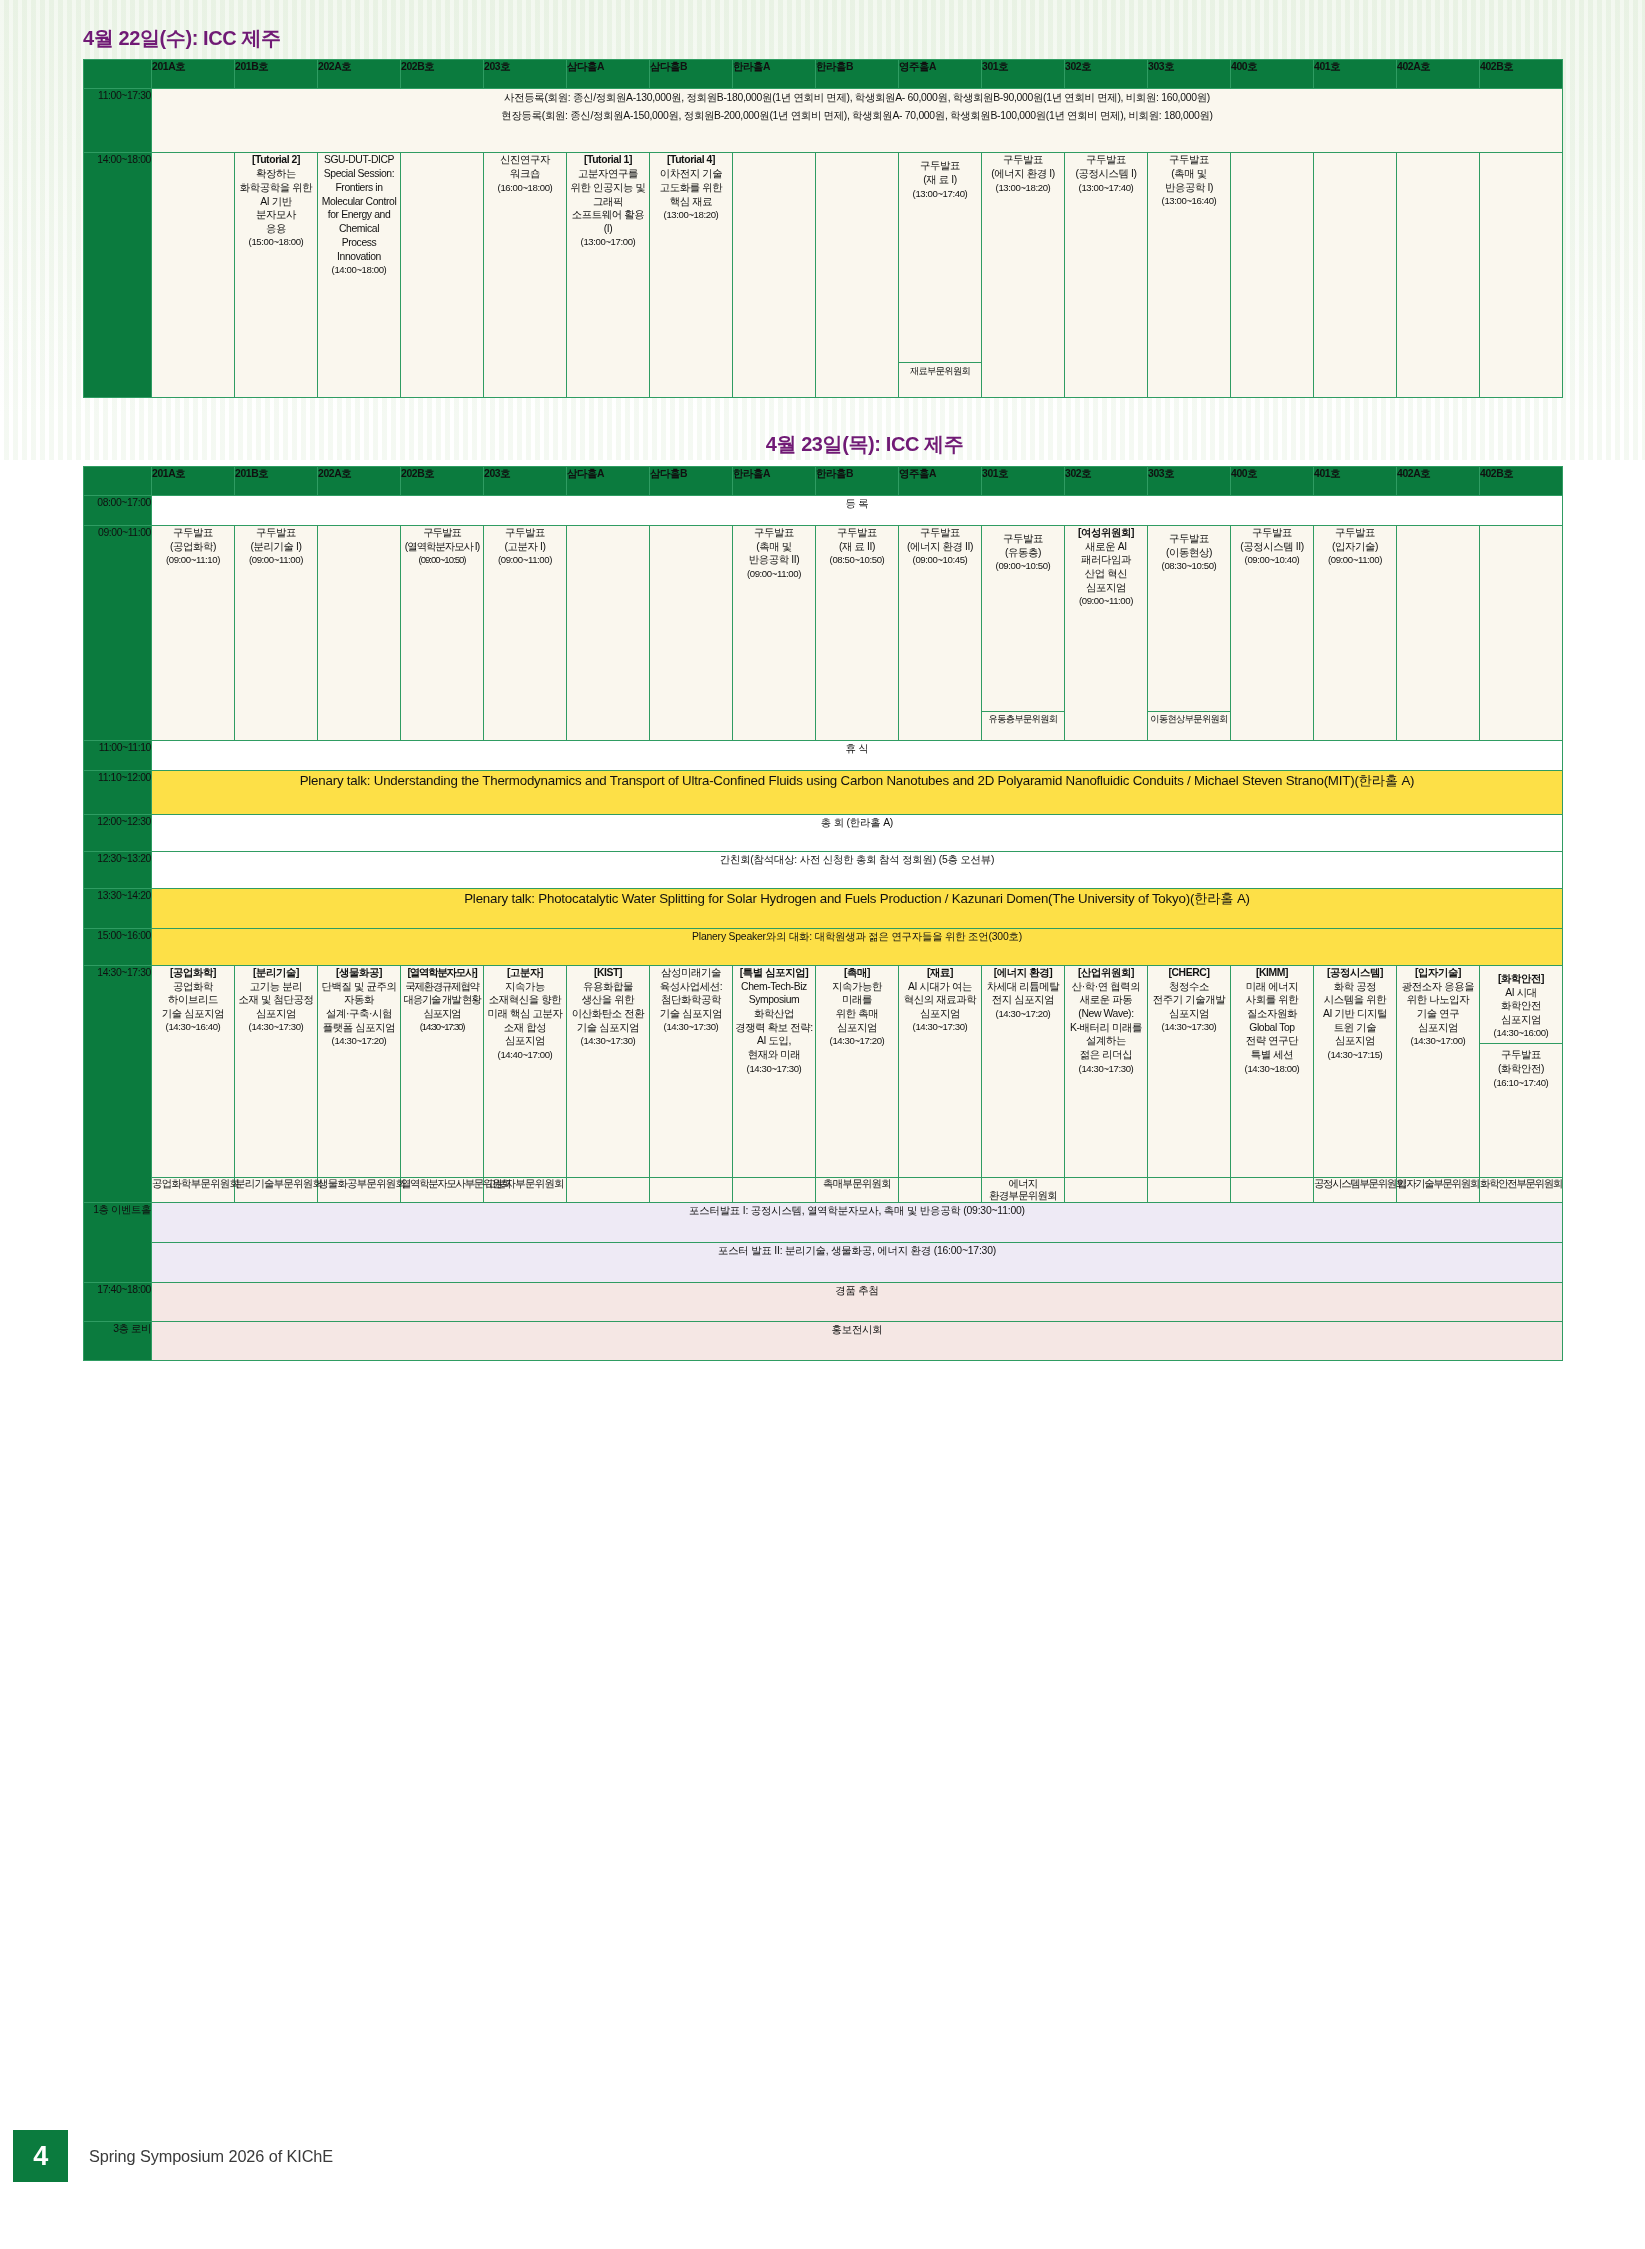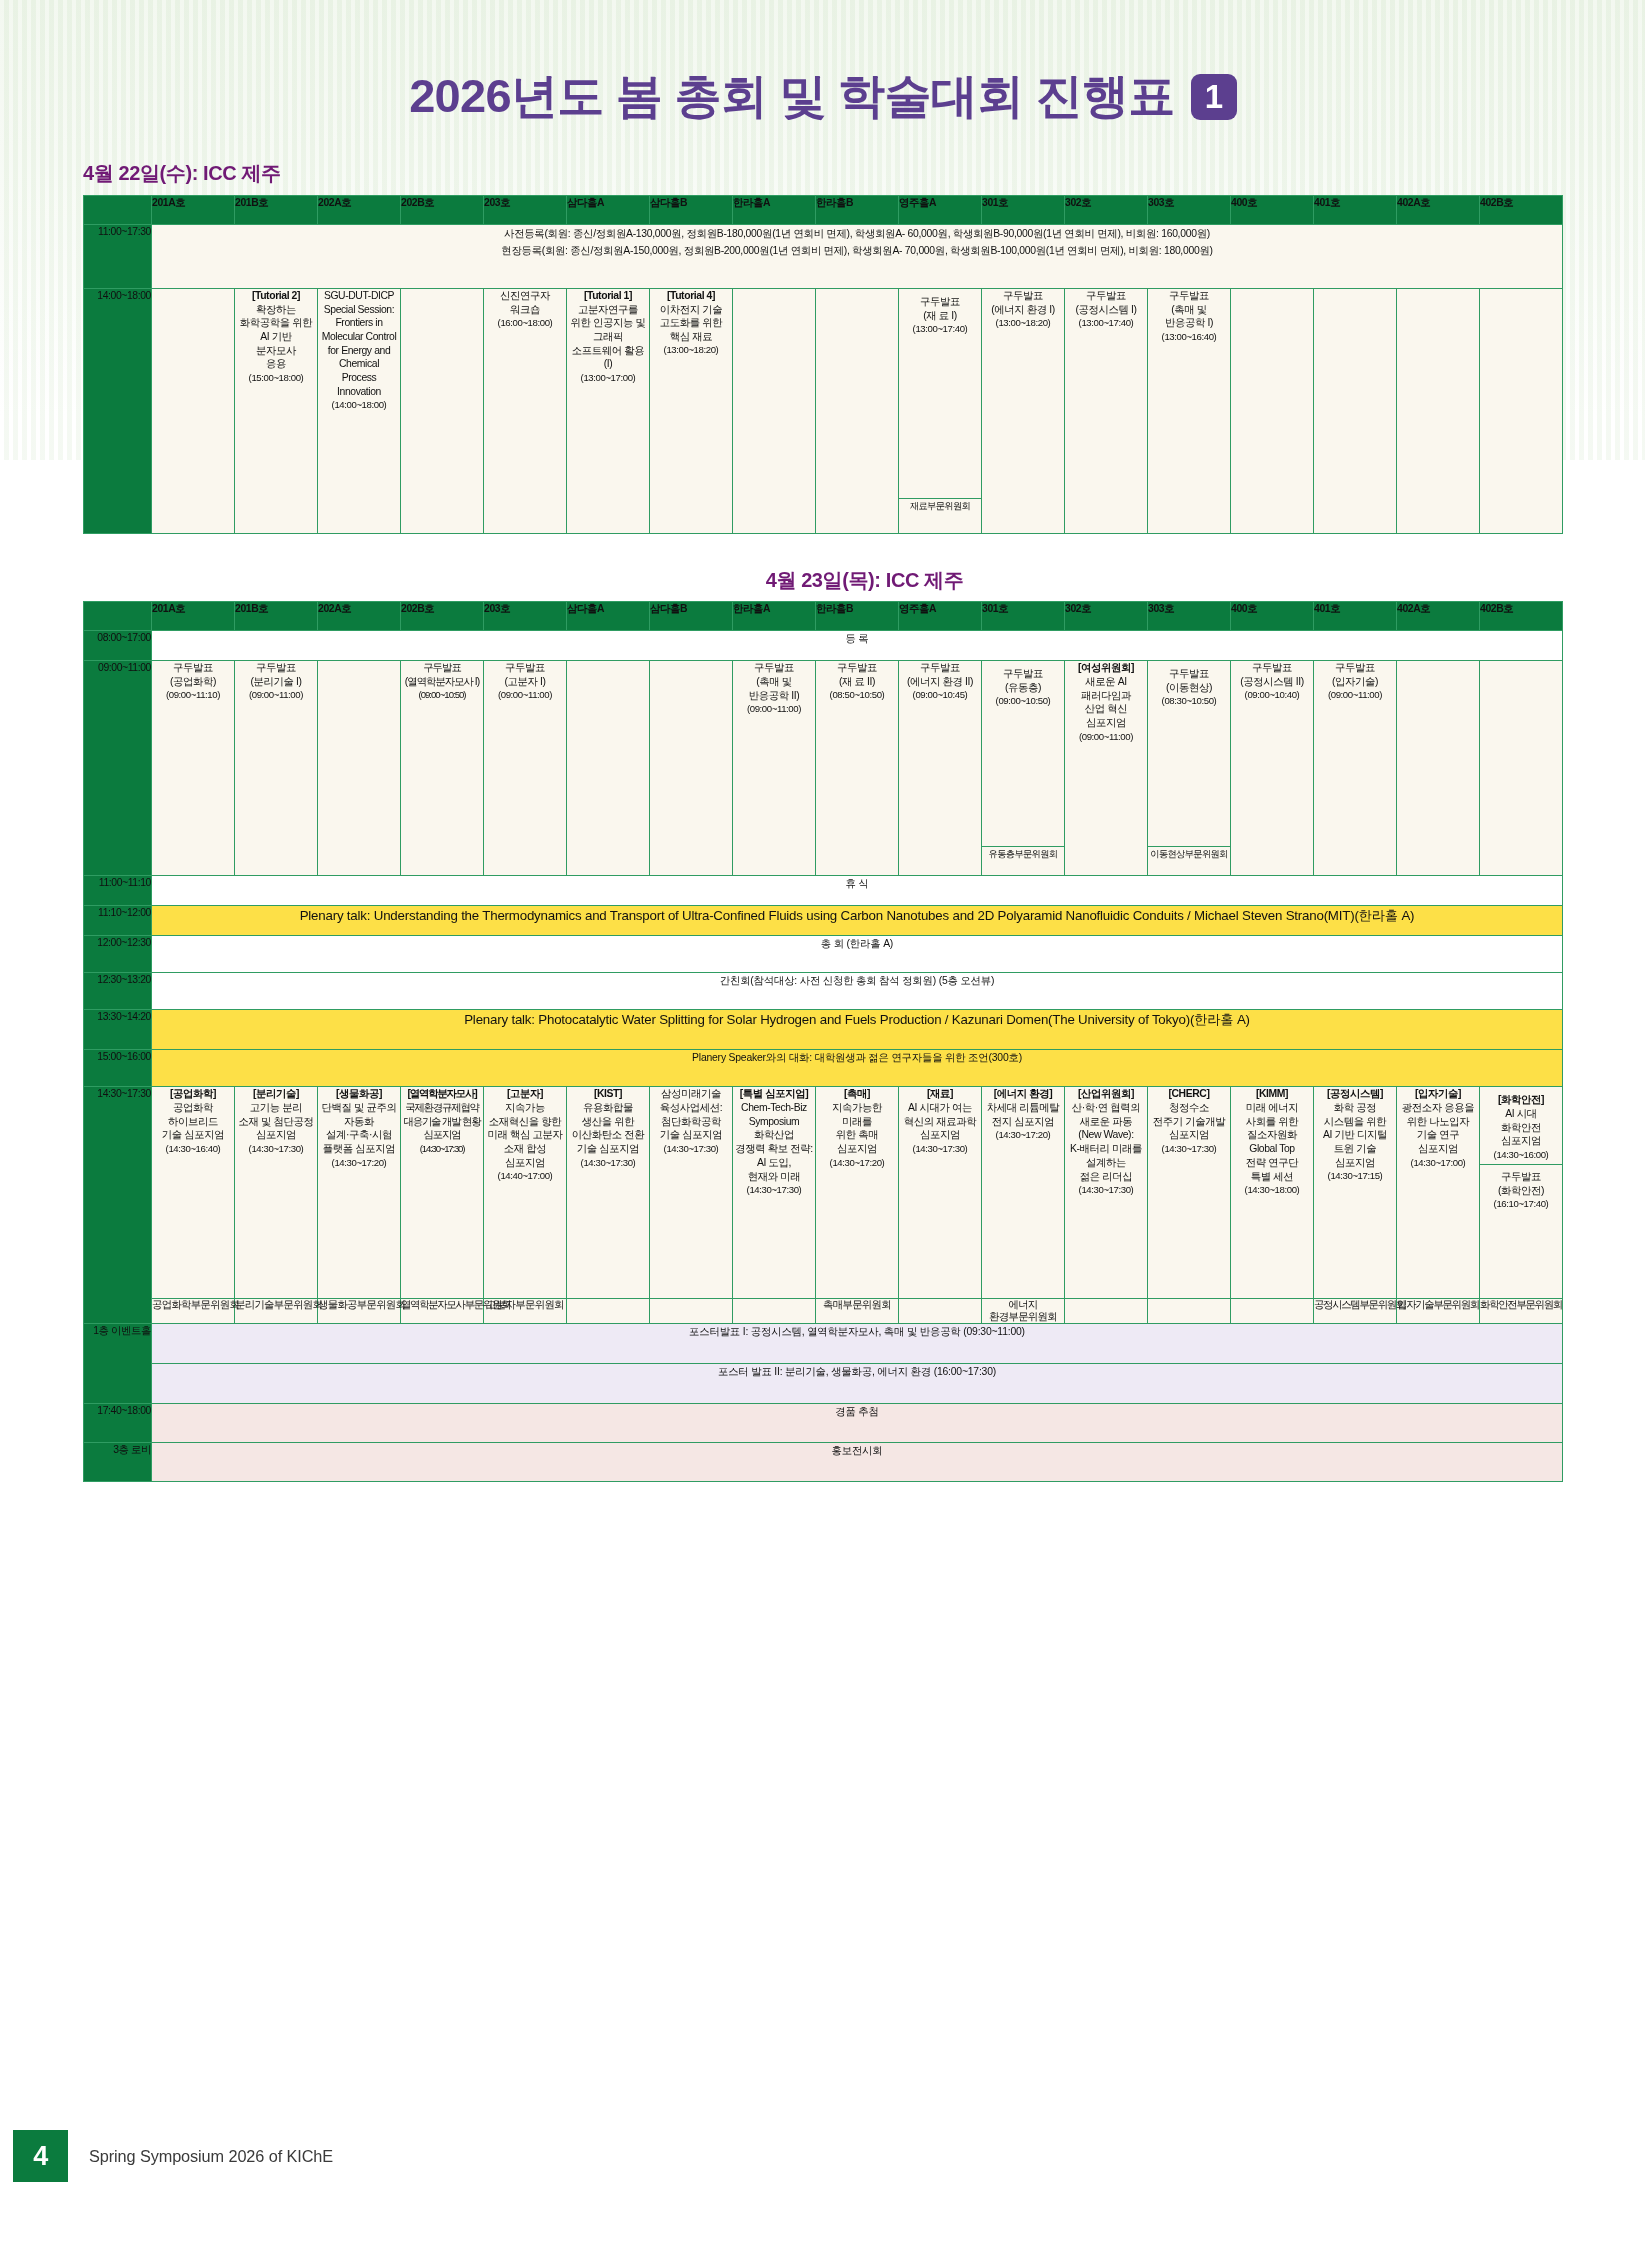--- a/index.html
+++ b/index.html
@@ -176,23 +176,20 @@
     letter-spacing:-0.1px;
   }
 </style>
 </head>
 <body>
 
 <div class="page-bg"></div>
 
 <div class="content">
 
-  <div class="title-wrap">
-    <span class="title-text">2026년도 봄 총회 및 학술대회 진행표</span><span class="title-badge">1</span>
-  </div>
 
   <div class="day-head">4월 22일(수): ICC 제주</div>
 
   <table class="sched">
     <colgroup>
       <col style="width:68px">
       <col span="17" style="width:83px">
     </colgroup>
     <tbody>
       <tr>
@@ -376,21 +373,21 @@
         </td>
         <td class="sess"></td>
         <td class="sess"></td>
       </tr>
 
       <tr style="height:30px">
         <td class="timecell">11:00~11:10</td>
         <td class="wide plain" colspan="17">휴 식</td>
       </tr>
 
-      <tr style="height:30px">
+      <tr style="height:44px">
         <td class="timecell">11:10~12:00</td>
         <td class="wide pink small" colspan="17">Plenary talk: Understanding the Thermodynamics and Transport of Ultra-Confined Fluids using Carbon Nanotubes and 2D Polyaramid Nanofluidic Conduits / Michael Steven Strano(MIT)(한라홀 A)</td>
       </tr>
 
       <tr style="height:37px">
         <td class="timecell">12:00~12:30</td>
         <td class="wide plain" colspan="17">총   회 (한라홀 A)</td>
       </tr>
 
       <tr style="height:37px">

